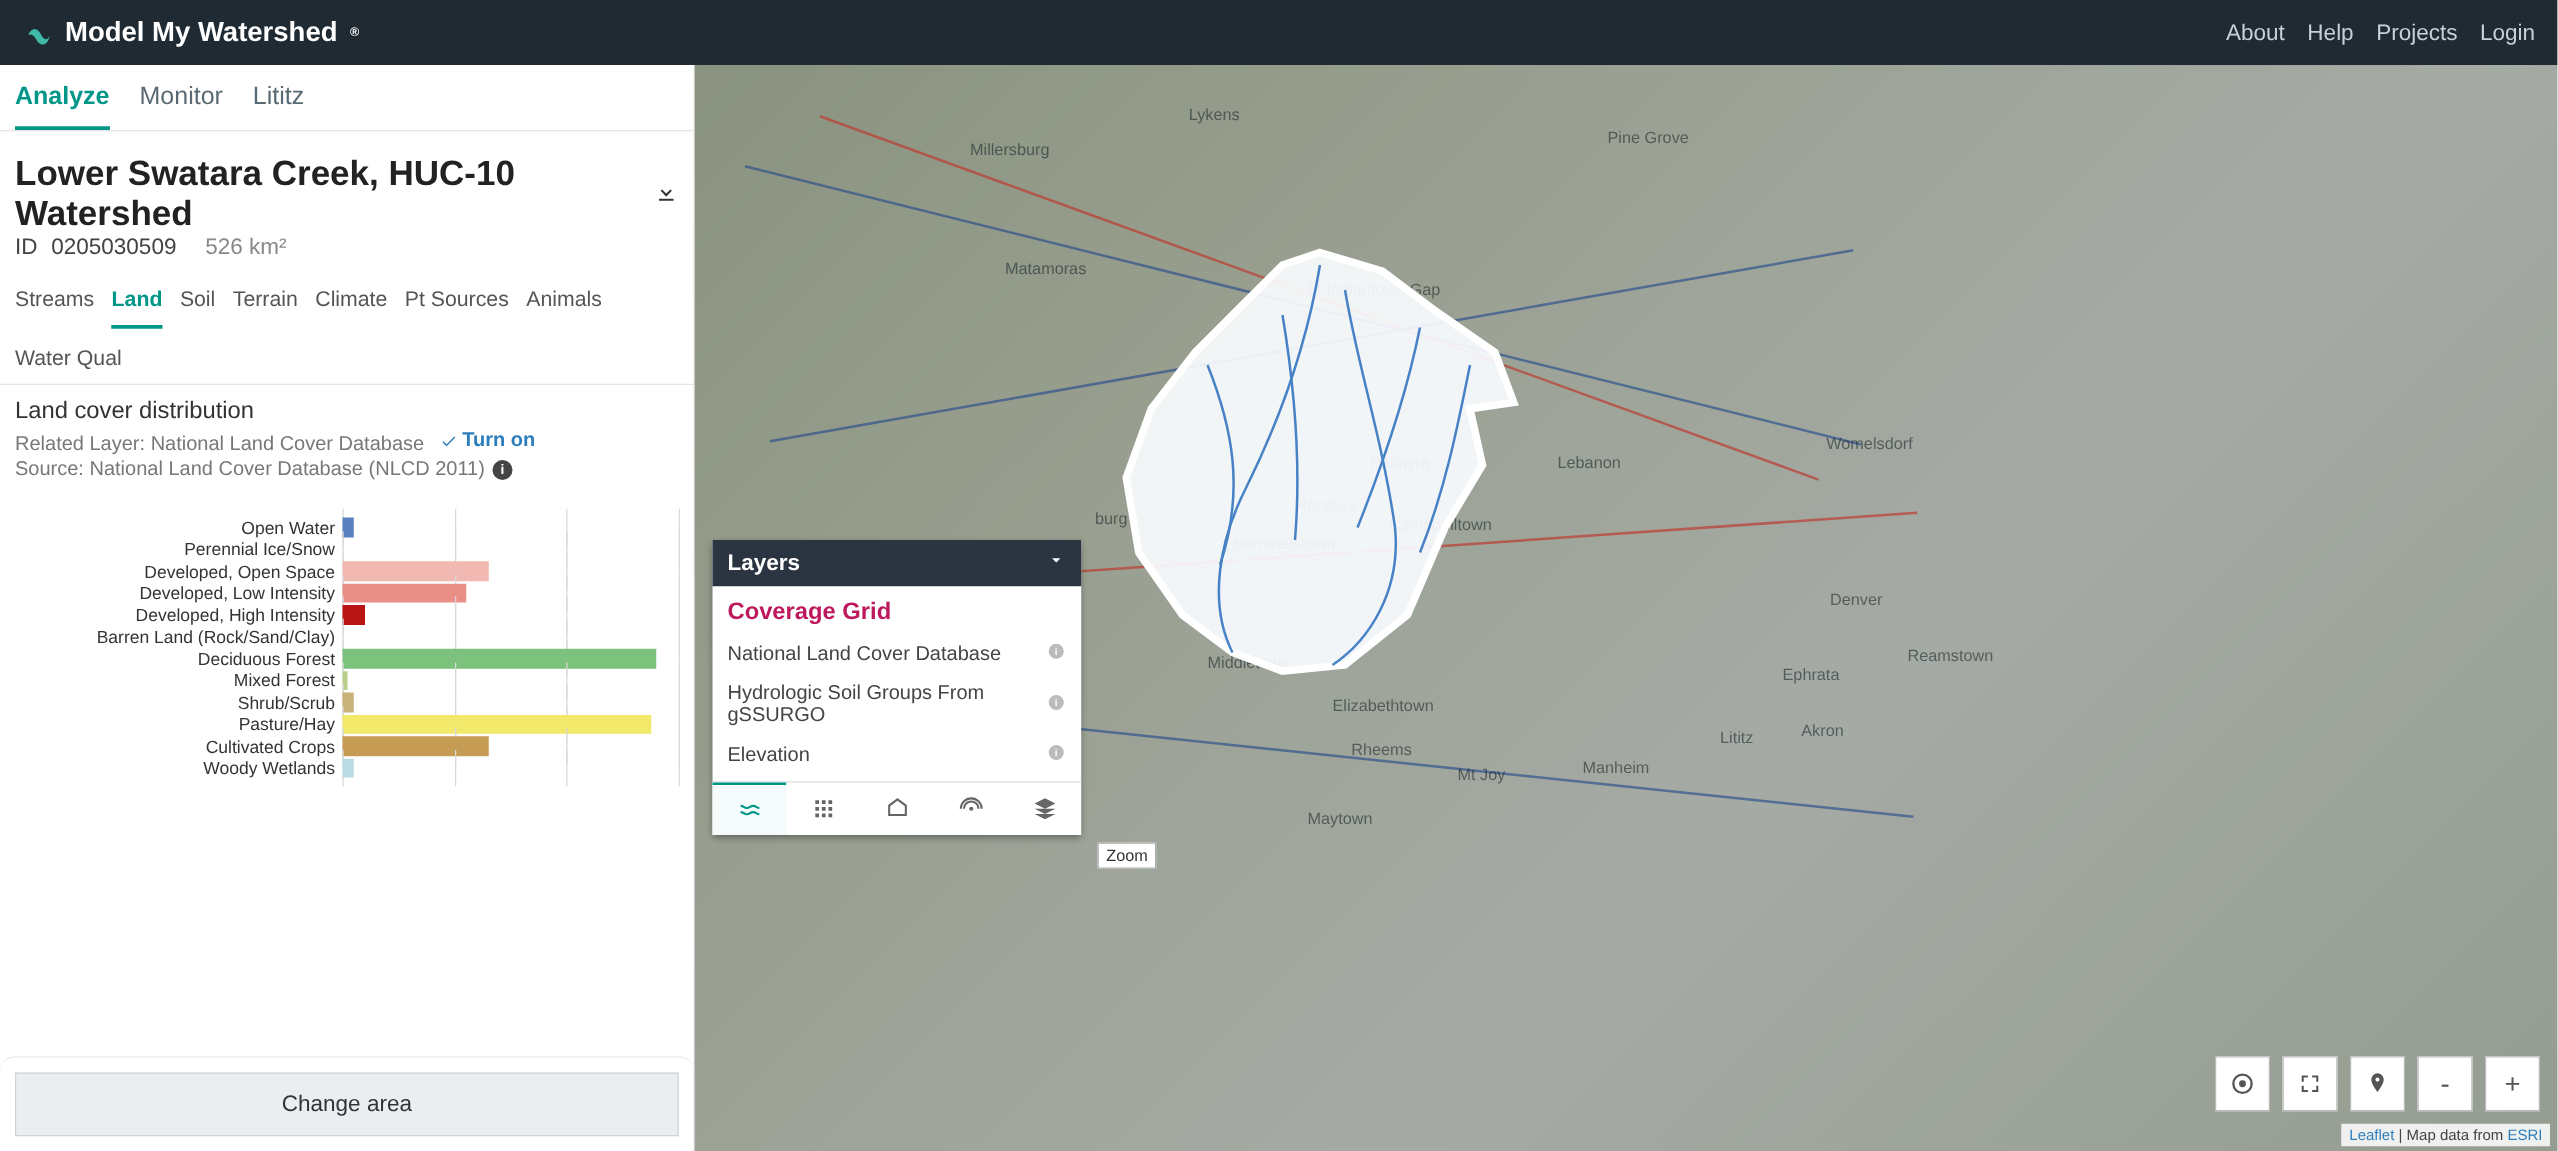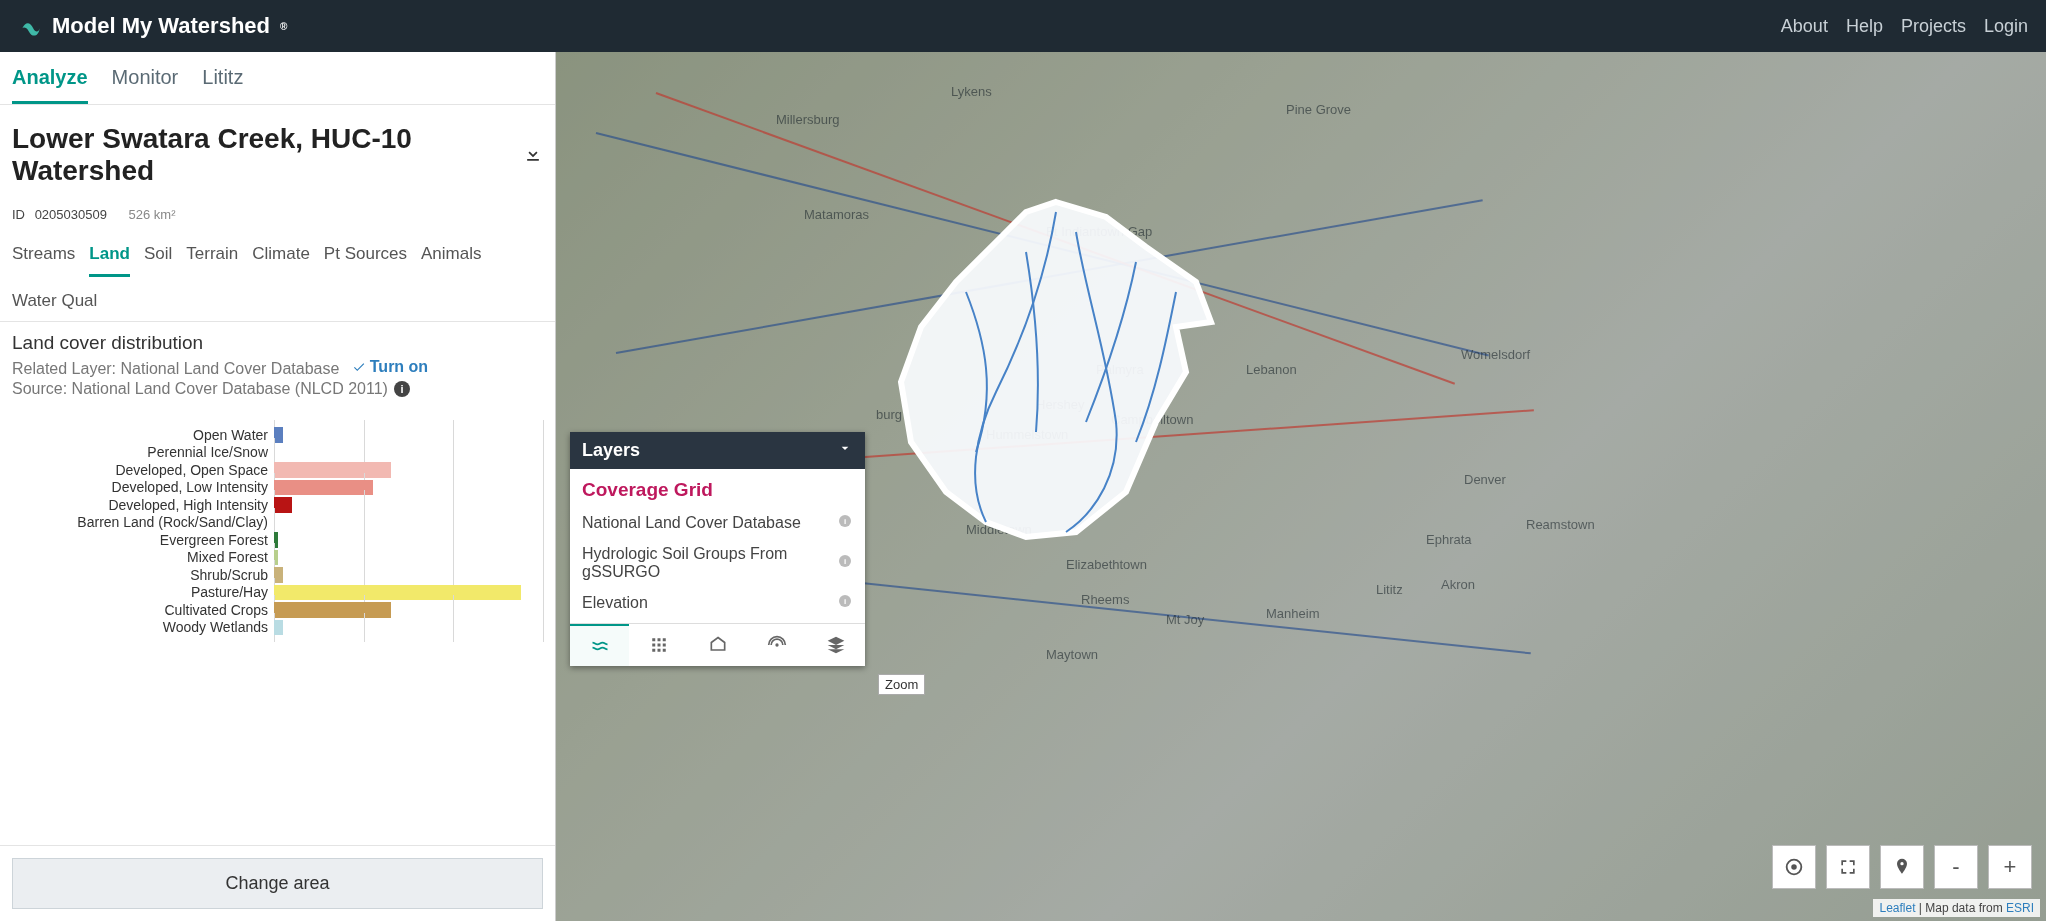--- a/index.html
+++ b/index.html
@@ -19,21 +19,21 @@
   
   .sidebar { width: 556px; background: #fff; display: flex; flex-direction: column; border-right: 1px solid #ccc; }
   .main-tabs { display: flex; gap: 24px; padding: 14px 12px 0 12px; border-bottom: 1px solid #e4e4e4; font-size: 20px; color: #5a6a74; }
   .main-tabs span { padding-bottom: 12px; cursor: pointer; }
   .main-tabs span.active { color: #009688; border-bottom: 3px solid #009688; font-weight: 600; }
 
   .title-block { padding: 18px 12px 8px 12px; }
   .title-row { display:flex; align-items:center; justify-content:space-between; }
   .title-block h1 { font-size: 28px; font-weight: 700; color: #222; }
   .dl-icon { color:#333; }
-  .subline { margin-top: 20px; color: #888; font-size: 13px; }
+  .subline { margin-top: 0; color: #888; font-size: 18px; }
   .subline .id-label { color: #444; margin-right: 6px; }
   .subline .id-val { color: #444; margin-right: 18px; }
 
   .sub-tabs { display:flex; gap: 14px; padding: 14px 12px 0 12px; border-bottom: 1px solid #e4e4e4; font-size: 17px; color:#555; flex-wrap: wrap; }
   .sub-tabs span { padding-bottom: 10px; cursor: pointer; }
   .sub-tabs span.active { color: #009688; border-bottom: 3px solid #009688; font-weight: 600; }
 
   .panel-scroll { flex:1; overflow-y: auto; position: relative; }
   .panel-inner { padding: 10px 12px 20px 12px; }
   .panel-inner h3 { font-size: 19px; font-weight: 400; margin-bottom: 4px; }
@@ -42,21 +42,21 @@
   .src-line { color:#777; font-size: 16px; display:inline-flex; align-items:center; gap:6px; }
   .info-circ { display:inline-flex; align-items:center; justify-content:center; width:16px; height:16px; border-radius:50%; background:#444; color:#fff; font-size:11px; font-weight:700; }
 
   .chart { margin-top: 28px; font-size: 14px; }
   .chart-row { display:flex; align-items:center; height:17.5px; }
   .chart-label { width: 262px; text-align:right; padding-right: 6px; color:#333; white-space:nowrap; overflow:hidden; }
   .chart-track { flex:1; position:relative; height:100%; }
   .chart-grid { position:absolute; top:-6px; bottom:-6px; width:1px; background:#d9d9d9; }
   .chart-bar { position:absolute; left:0; top:1px; bottom:1px; }
 
-  .footer-bar { padding: 12px; border-top: 1px solid #e4e4e4; }
+  .footer-bar { padding: 12px; border-top: 1px solid #e4e4e4; border-radius: 12px; }
   .change-area { width:100%; background:#ebeef1; border:1px solid #cdd4d9; color:#333; font-size:18px; padding:14px; cursor:pointer; }
 
   
   .panel-scroll::-webkit-scrollbar { width: 12px; }
   .panel-scroll::-webkit-scrollbar-thumb { background:#888; }
   .panel-scroll::-webkit-scrollbar-track { background:#eee; }
 
   
   .map-area { flex:1; position:relative; background: linear-gradient(135deg, #bfc8a6 0%, #d6dcc2 30%, #e8ece0 60%, #d0d8c3 100%); overflow:hidden; }
   .map-dim { position:absolute; inset:0; background: rgba(40,50,55,0.35); }
@@ -219,27 +219,27 @@
               <div class="chart-label">Barren Land (Rock/Sand/Clay)</div>
               <div class="chart-track">
                 <div class="chart-grid" style="left: 0%;"></div>
                 <div class="chart-grid" style="left: 33.3333%;"></div>
                 <div class="chart-grid" style="left: 66.6667%;"></div>
                 <div class="chart-grid" style="left: 100%;"></div>
                 <div class="chart-bar" style="width: 0%; background: rgb(181, 172, 159);"></div>
               </div>
             </div>
             <div class="chart-row">
-              <div class="chart-label">Evergreen Forest</div>
-              <div class="chart-track">
-                <div class="chart-grid" style="left: 0%;"></div>
-                <div class="chart-grid" style="left: 33.3333%;"></div>
-                <div class="chart-grid" style="left: 66.6667%;"></div>
-                <div class="chart-grid" style="left: 100%;"></div>
-                <div class="chart-bar" style="width: 1.66667%; background: rgb(46, 122, 58);"></div>
+              <div class="chart-label">Deciduous Forest</div>
+              <div class="chart-track">
+                <div class="chart-grid" style="left: 0%;"></div>
+                <div class="chart-grid" style="left: 33.3333%;"></div>
+                <div class="chart-grid" style="left: 66.6667%;"></div>
+                <div class="chart-grid" style="left: 100%;"></div>
+                <div class="chart-bar" style="width: 93.3333%; background: rgb(124, 193, 124);"></div>
               </div>
             </div>
             <div class="chart-row">
               <div class="chart-label">Mixed Forest</div>
               <div class="chart-track">
                 <div class="chart-grid" style="left: 0%;"></div>
                 <div class="chart-grid" style="left: 33.3333%;"></div>
                 <div class="chart-grid" style="left: 66.6667%;"></div>
                 <div class="chart-grid" style="left: 100%;"></div>
                 <div class="chart-bar" style="width: 1.66667%; background: rgb(184, 207, 140);"></div>

